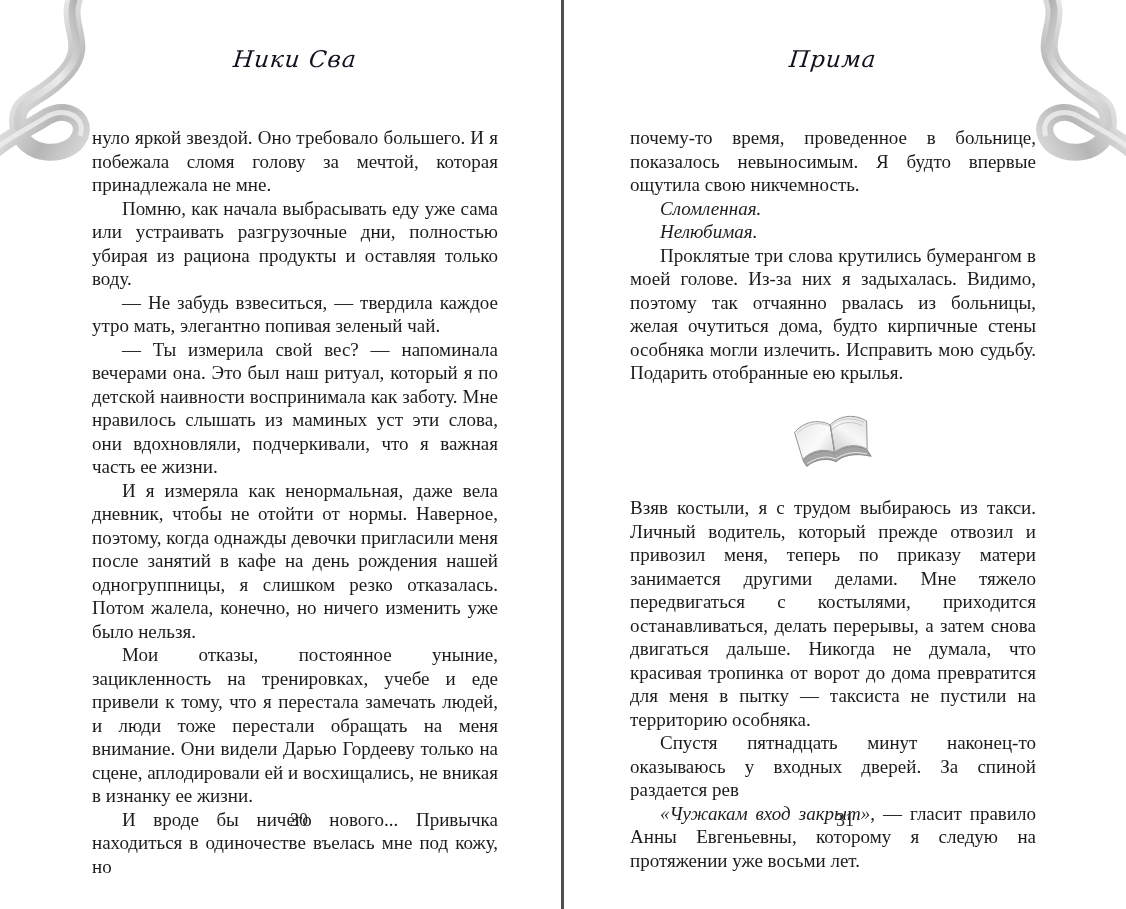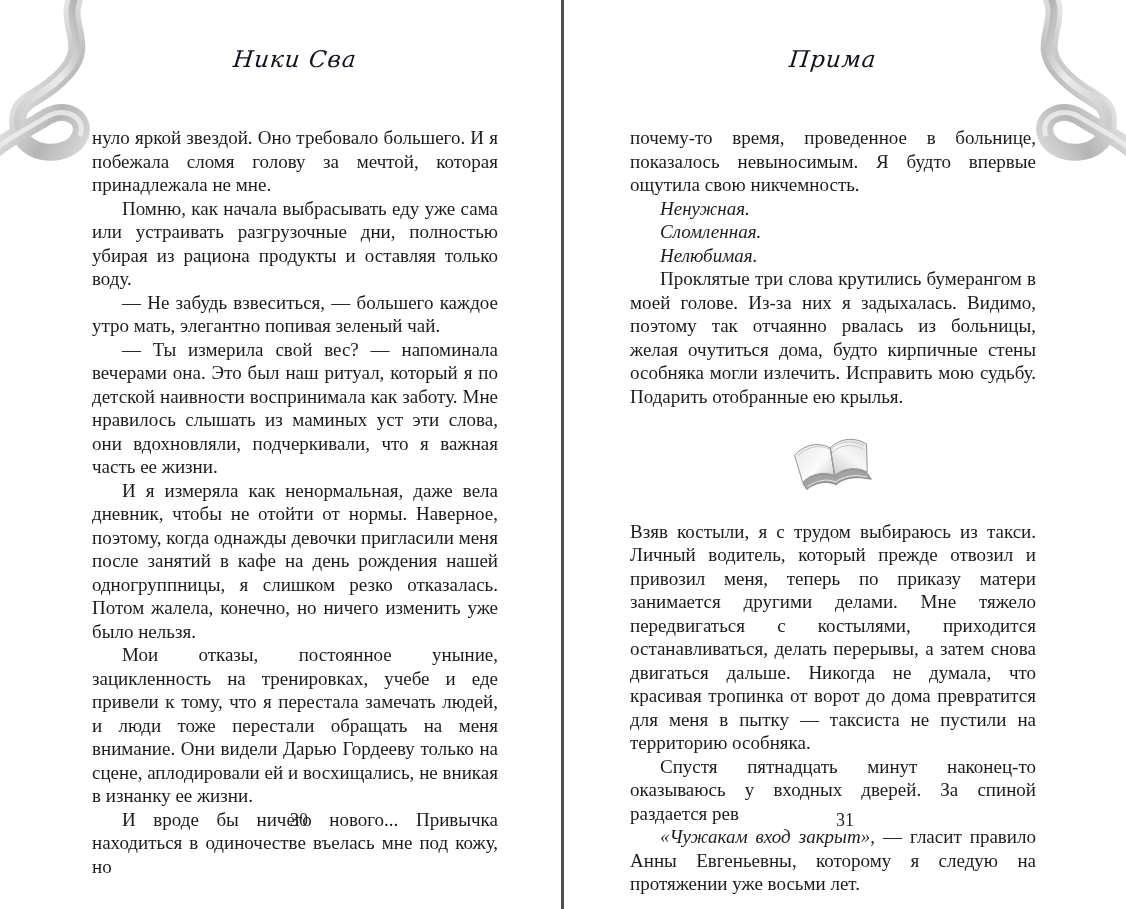--- a/index.html
+++ b/index.html
@@ -93,34 +93,33 @@
       <path d="M95,-6 C70,30 108,48 80,80 C52,112 28,104 32,135" fill="none" stroke="url(#rg4)" stroke-width="7" stroke-linecap="round" opacity="0.85"></path>
       <path d="M94,144 C101,126 80,114 62,124 C40,138 12,150 -6,172" fill="none" stroke="#efefef" stroke-width="5" opacity="0.8"></path>
     </svg>
   </div>
 
   <div class="page page-left">
     <div class="page-header">Ники Сва</div>
     <div class="text-block">
       <p class="no-indent">нуло яркой звездой. Оно требовало большего. И я побежала сломя голову за мечтой, которая принадлежала не мне.</p>
       <p>Помню, как начала выбрасывать еду уже сама или устраивать разгрузочные дни, полностью убирая из рациона продукты и оставляя только воду.</p>
-      <p>— Не забудь взвеситься, — большего каждое утро мать, элегантно попивая зеленый чай.</p>
+      <p>— Не забудь взвеситься, — твердила каждое утро мать, элегантно попивая зеленый чай.</p>
       <p>— Ты измерила свой вес? — напоминала вечерами она. Это был наш ритуал, который я по детской наивности воспринимала как заботу. Мне нравилось слышать из маминых уст эти слова, они вдохновляли, подчеркивали, что я важная часть ее жизни.</p>
       <p>И я измеряла как ненормальная, даже вела дневник, чтобы не отойти от нормы. Наверное, поэтому, когда однажды девочки пригласили меня после занятий в кафе на день рождения нашей одногруппницы, я слишком резко отказалась. Потом жалела, конечно, но ничего изменить уже было нельзя.</p>
       <p>Мои отказы, постоянное уныние, зацикленность на тренировках, учебе и еде привели к тому, что я перестала замечать людей, и люди тоже перестали обращать на меня внимание. Они видели Дарью Гордееву только на сцене, аплодировали ей и восхищались, не вникая в изнанку ее жизни.</p>
       <p>И вроде бы ничего нового... Привычка находиться в одиночестве въелась мне под кожу, но</p>
     </div>
     <div class="page-number">30</div>
   </div>
 
   <div class="page page-right">
     <div class="page-header">Прима</div>
     <div class="text-block">
       <p class="no-indent">почему-то время, проведенное в больнице, показалось невыносимым. Я будто впервые ощутила свою никчемность.</p>
-      <p class="italic">Ненужная.</p>
       <p class="italic">Сломленная.</p>
       <p class="italic">Нелюбимая.</p>
       <p>Проклятые три слова крутились бумерангом в моей голове. Из-за них я задыхалась. Видимо, поэтому так отчаянно рвалась из больницы, желая очутиться дома, будто кирпичные стены особняка могли излечить. Исправить мою судьбу. Подарить отобранные ею крылья.</p>
 
       <div class="scene-break">
         <svg width="96" height="60" viewBox="0 0 100 62" xmlns="http://www.w3.org/2000/svg">
           <defs>
             <linearGradient id="pgL" x1="0" y1="0" x2="1" y2="1">
               <stop offset="0" stop-color="#e8e8e8"></stop>
               <stop offset="0.6" stop-color="#fbfbfb"></stop>

